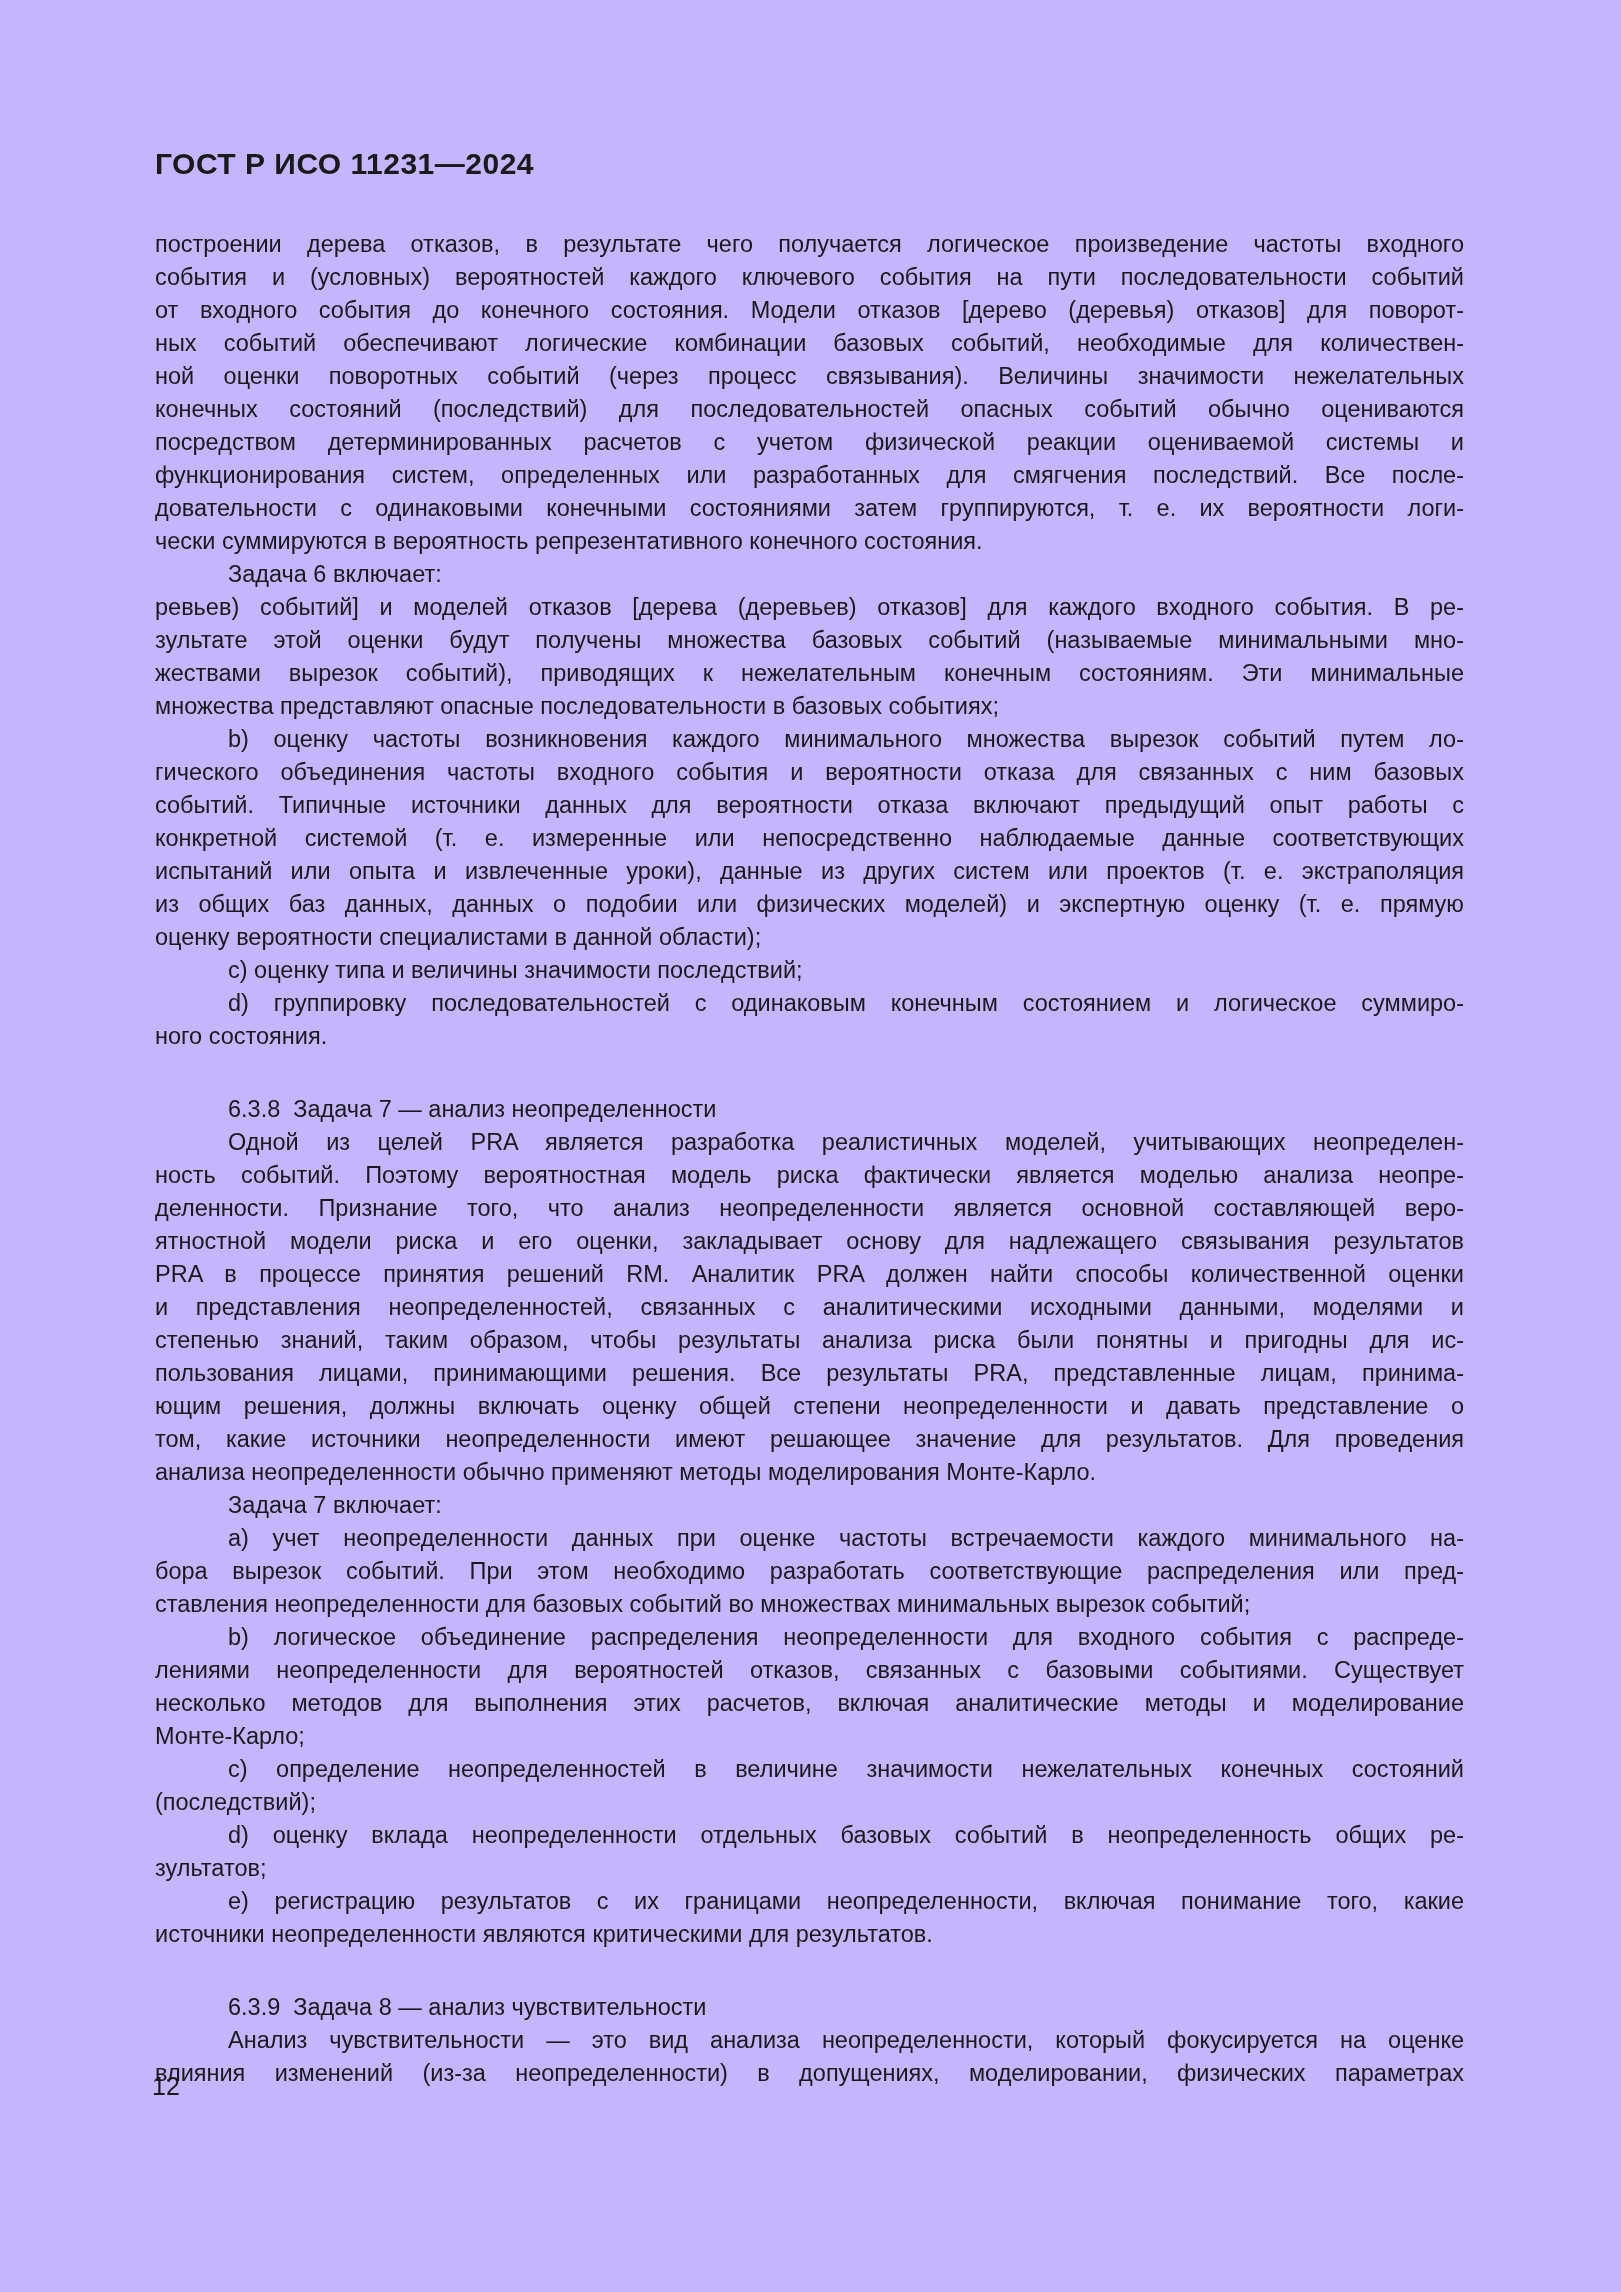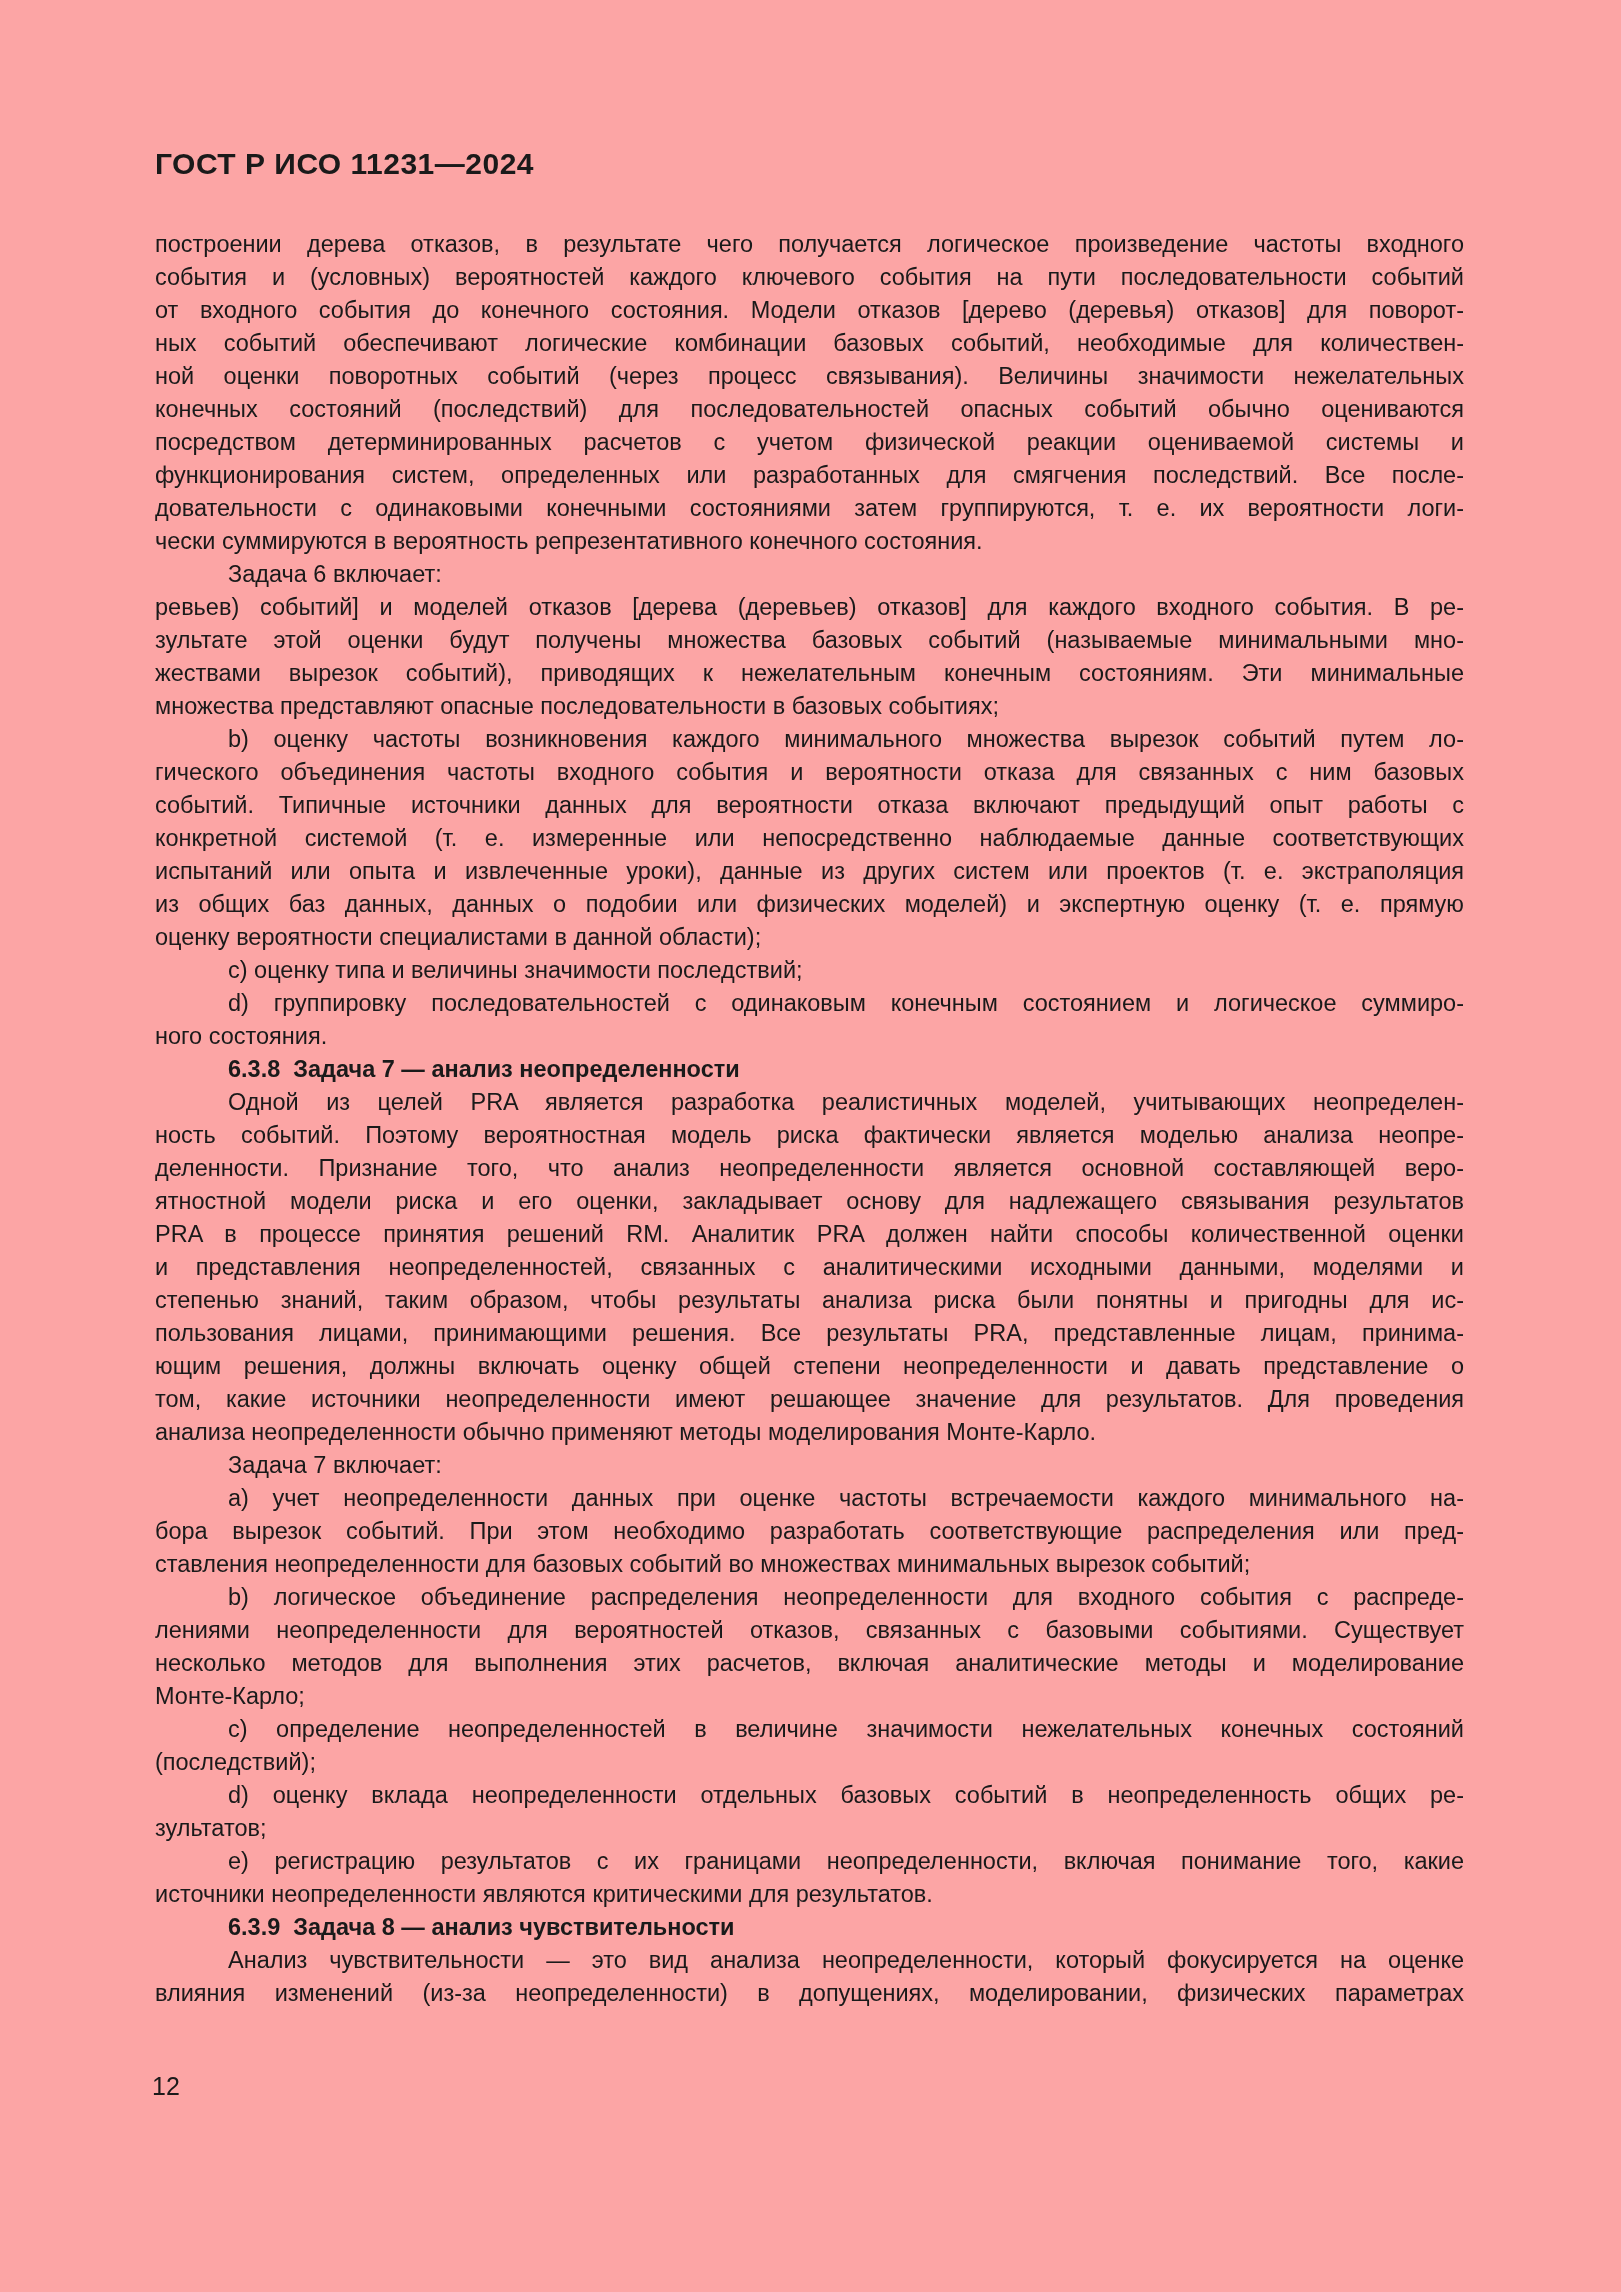--- a/index.html
+++ b/index.html
@@ -5,21 +5,21 @@
 <style>
   html, body {
     margin: 0;
     padding: 0;
     background: #ffffff;
   }
   .page {
     position: relative;
     width: 1621px;
     height: 2293px;
-    background: #fca5a5;
+    background: #c4b5fd;
     font-family: "Liberation Sans", "DejaVu Sans", sans-serif;
     color: #1a1a1a;
     overflow: hidden;
   }
   .header {
     position: absolute;
     left: 155px;
     top: 147px;
     font-size: 30px;
     font-weight: bold;
@@ -42,21 +42,21 @@
   .line.just {
     text-align: justify;
     text-align-last: justify;
     -moz-text-align-last: justify;
   }
   .line.left {
     text-align: left;
     white-space: pre;
   }
   .line.indent { text-indent: 73px; }
-  .heading .line { font-weight: bold; }
+  .heading .line { font-weight: normal; margin-top: 40px; }
   .pagenum {
     position: absolute;
     left: 152px;
     top: 2070px;
     font-size: 25px;
     line-height: 32px;
   }
 </style>
 </head>
 <body>

